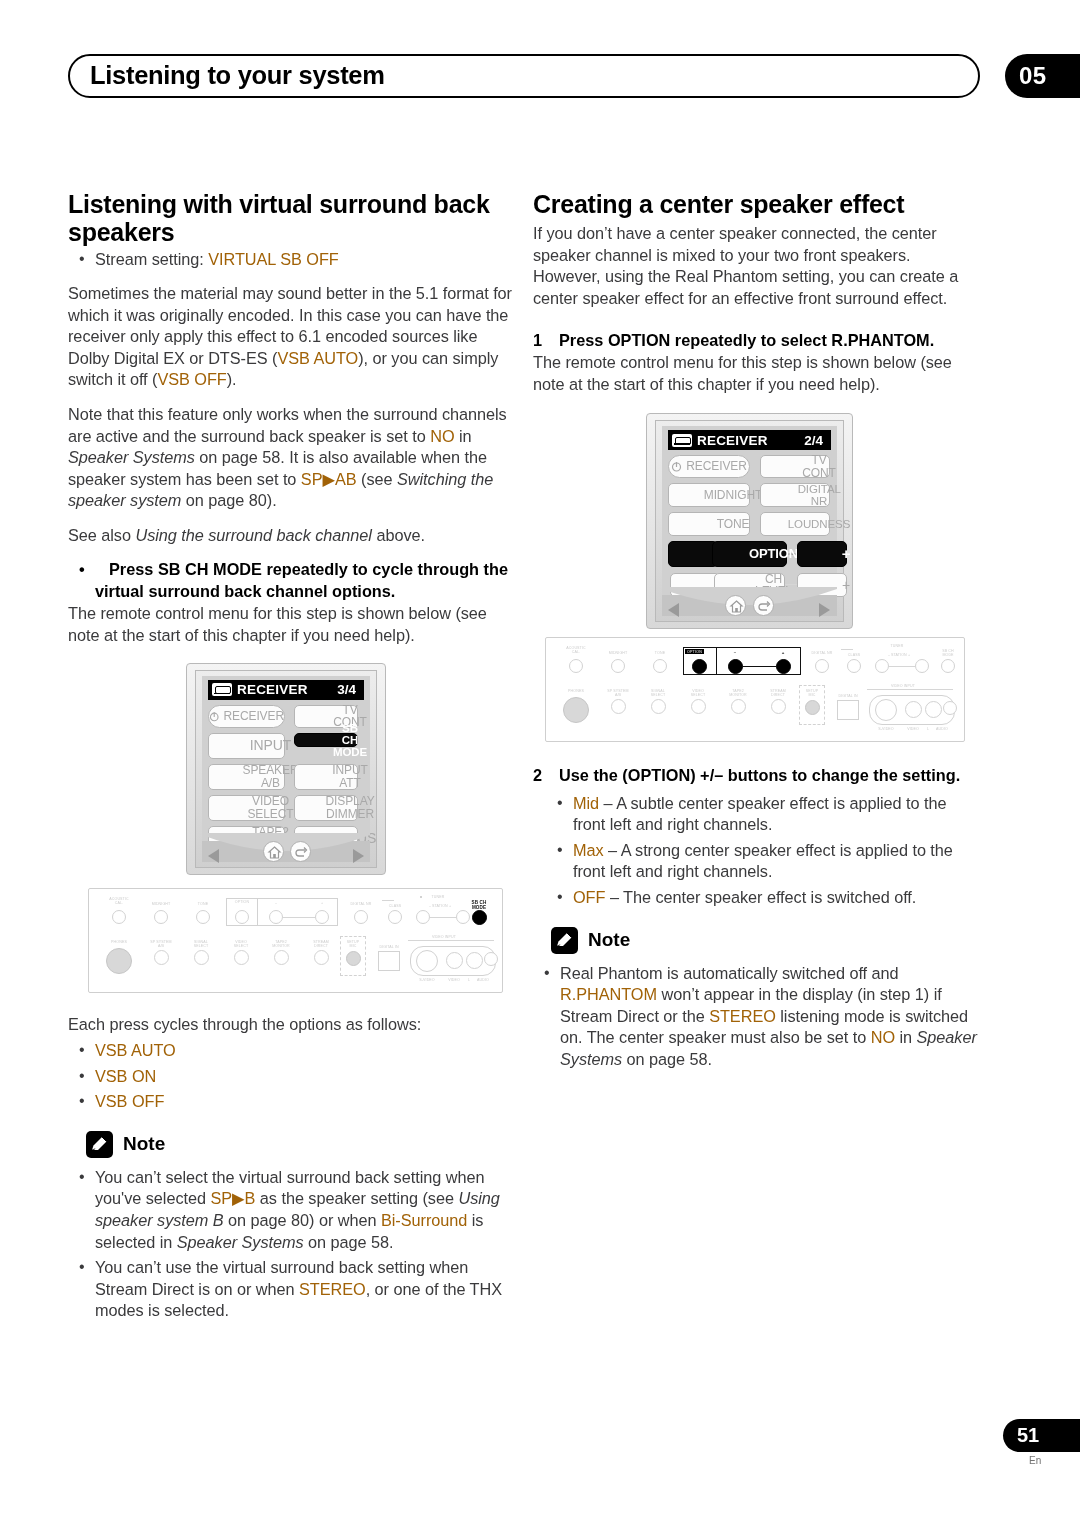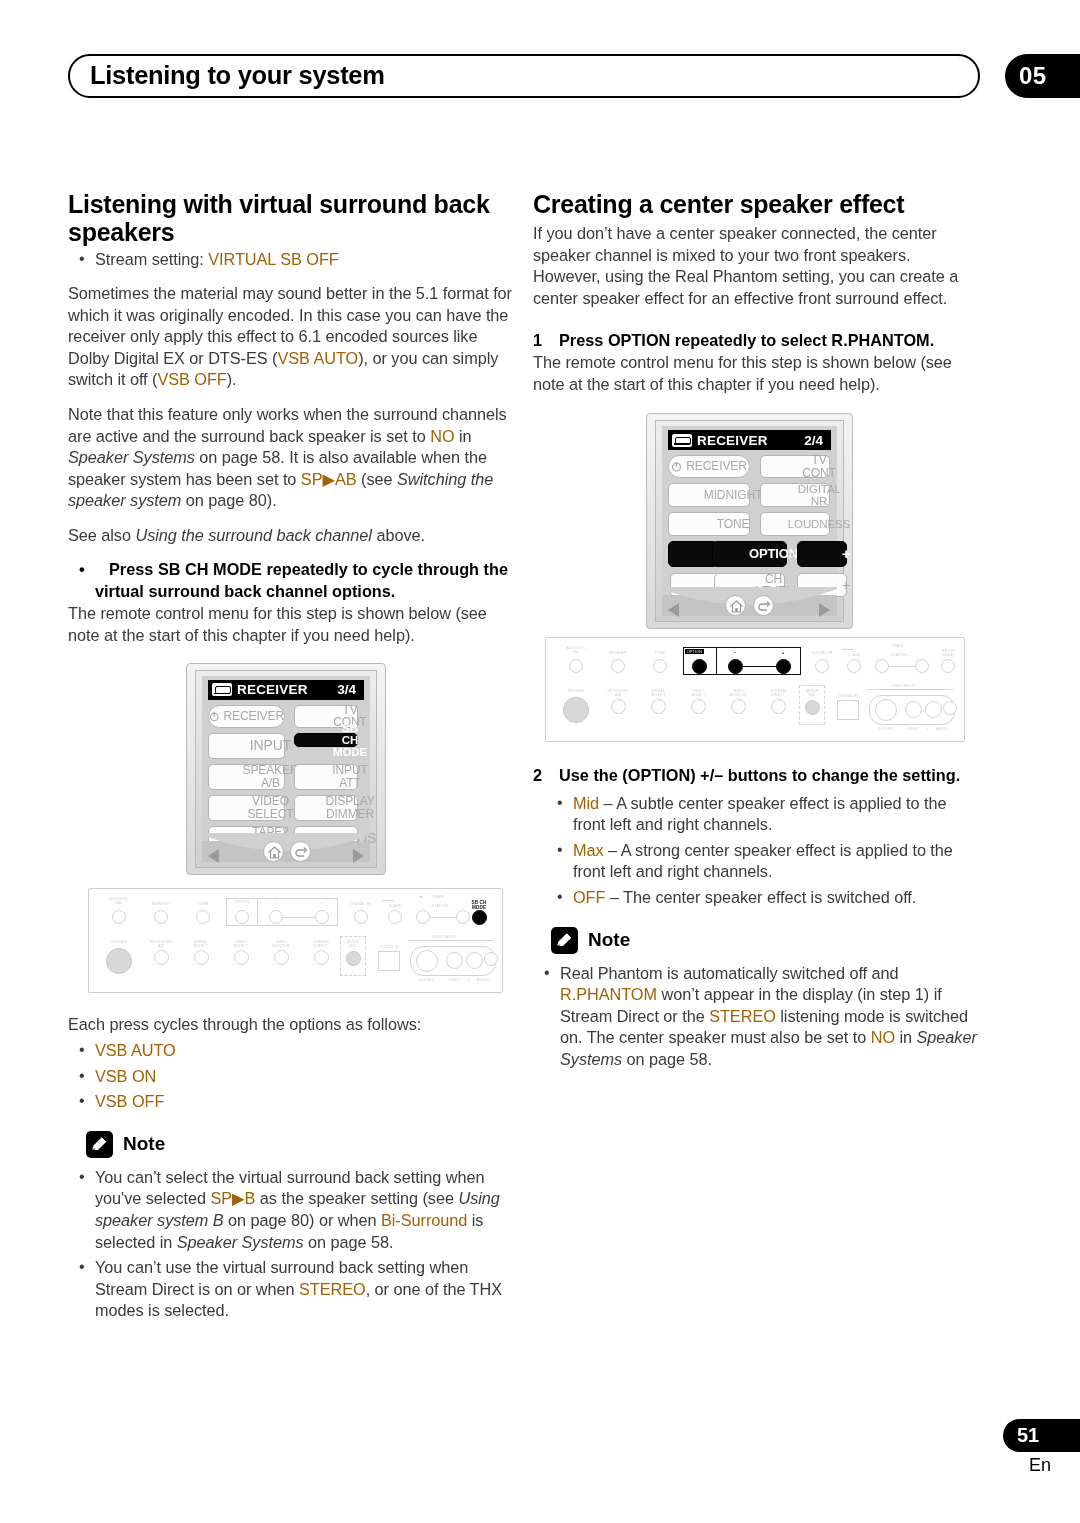--- a/index.html
+++ b/index.html
@@ -168,21 +168,21 @@
   
   .foot-pill {
     position:absolute; left:1003px; top:1419px; width:92px; height:33px;
     background:#000; border-radius:17px 0 0 17px;
   }
   .foot-num {
     position:absolute; left:14px; top:5px; color:#fff; font-size:20px;
     font-weight:bold;
   }
   .foot-en {
-    position:absolute; left:1029px; top:1455px; font-size:18px; color:#000000;
+    position:absolute; left:1029px; top:1455px; font-size:10px; color:#737373;
   }
 </style>
 </head>
 <body>
 
 <div class="hdr">
   <div class="hdr-pill"></div>
   <div class="hdr-title">Listening to your system</div>
 </div>
 <div class="chap-tab">

